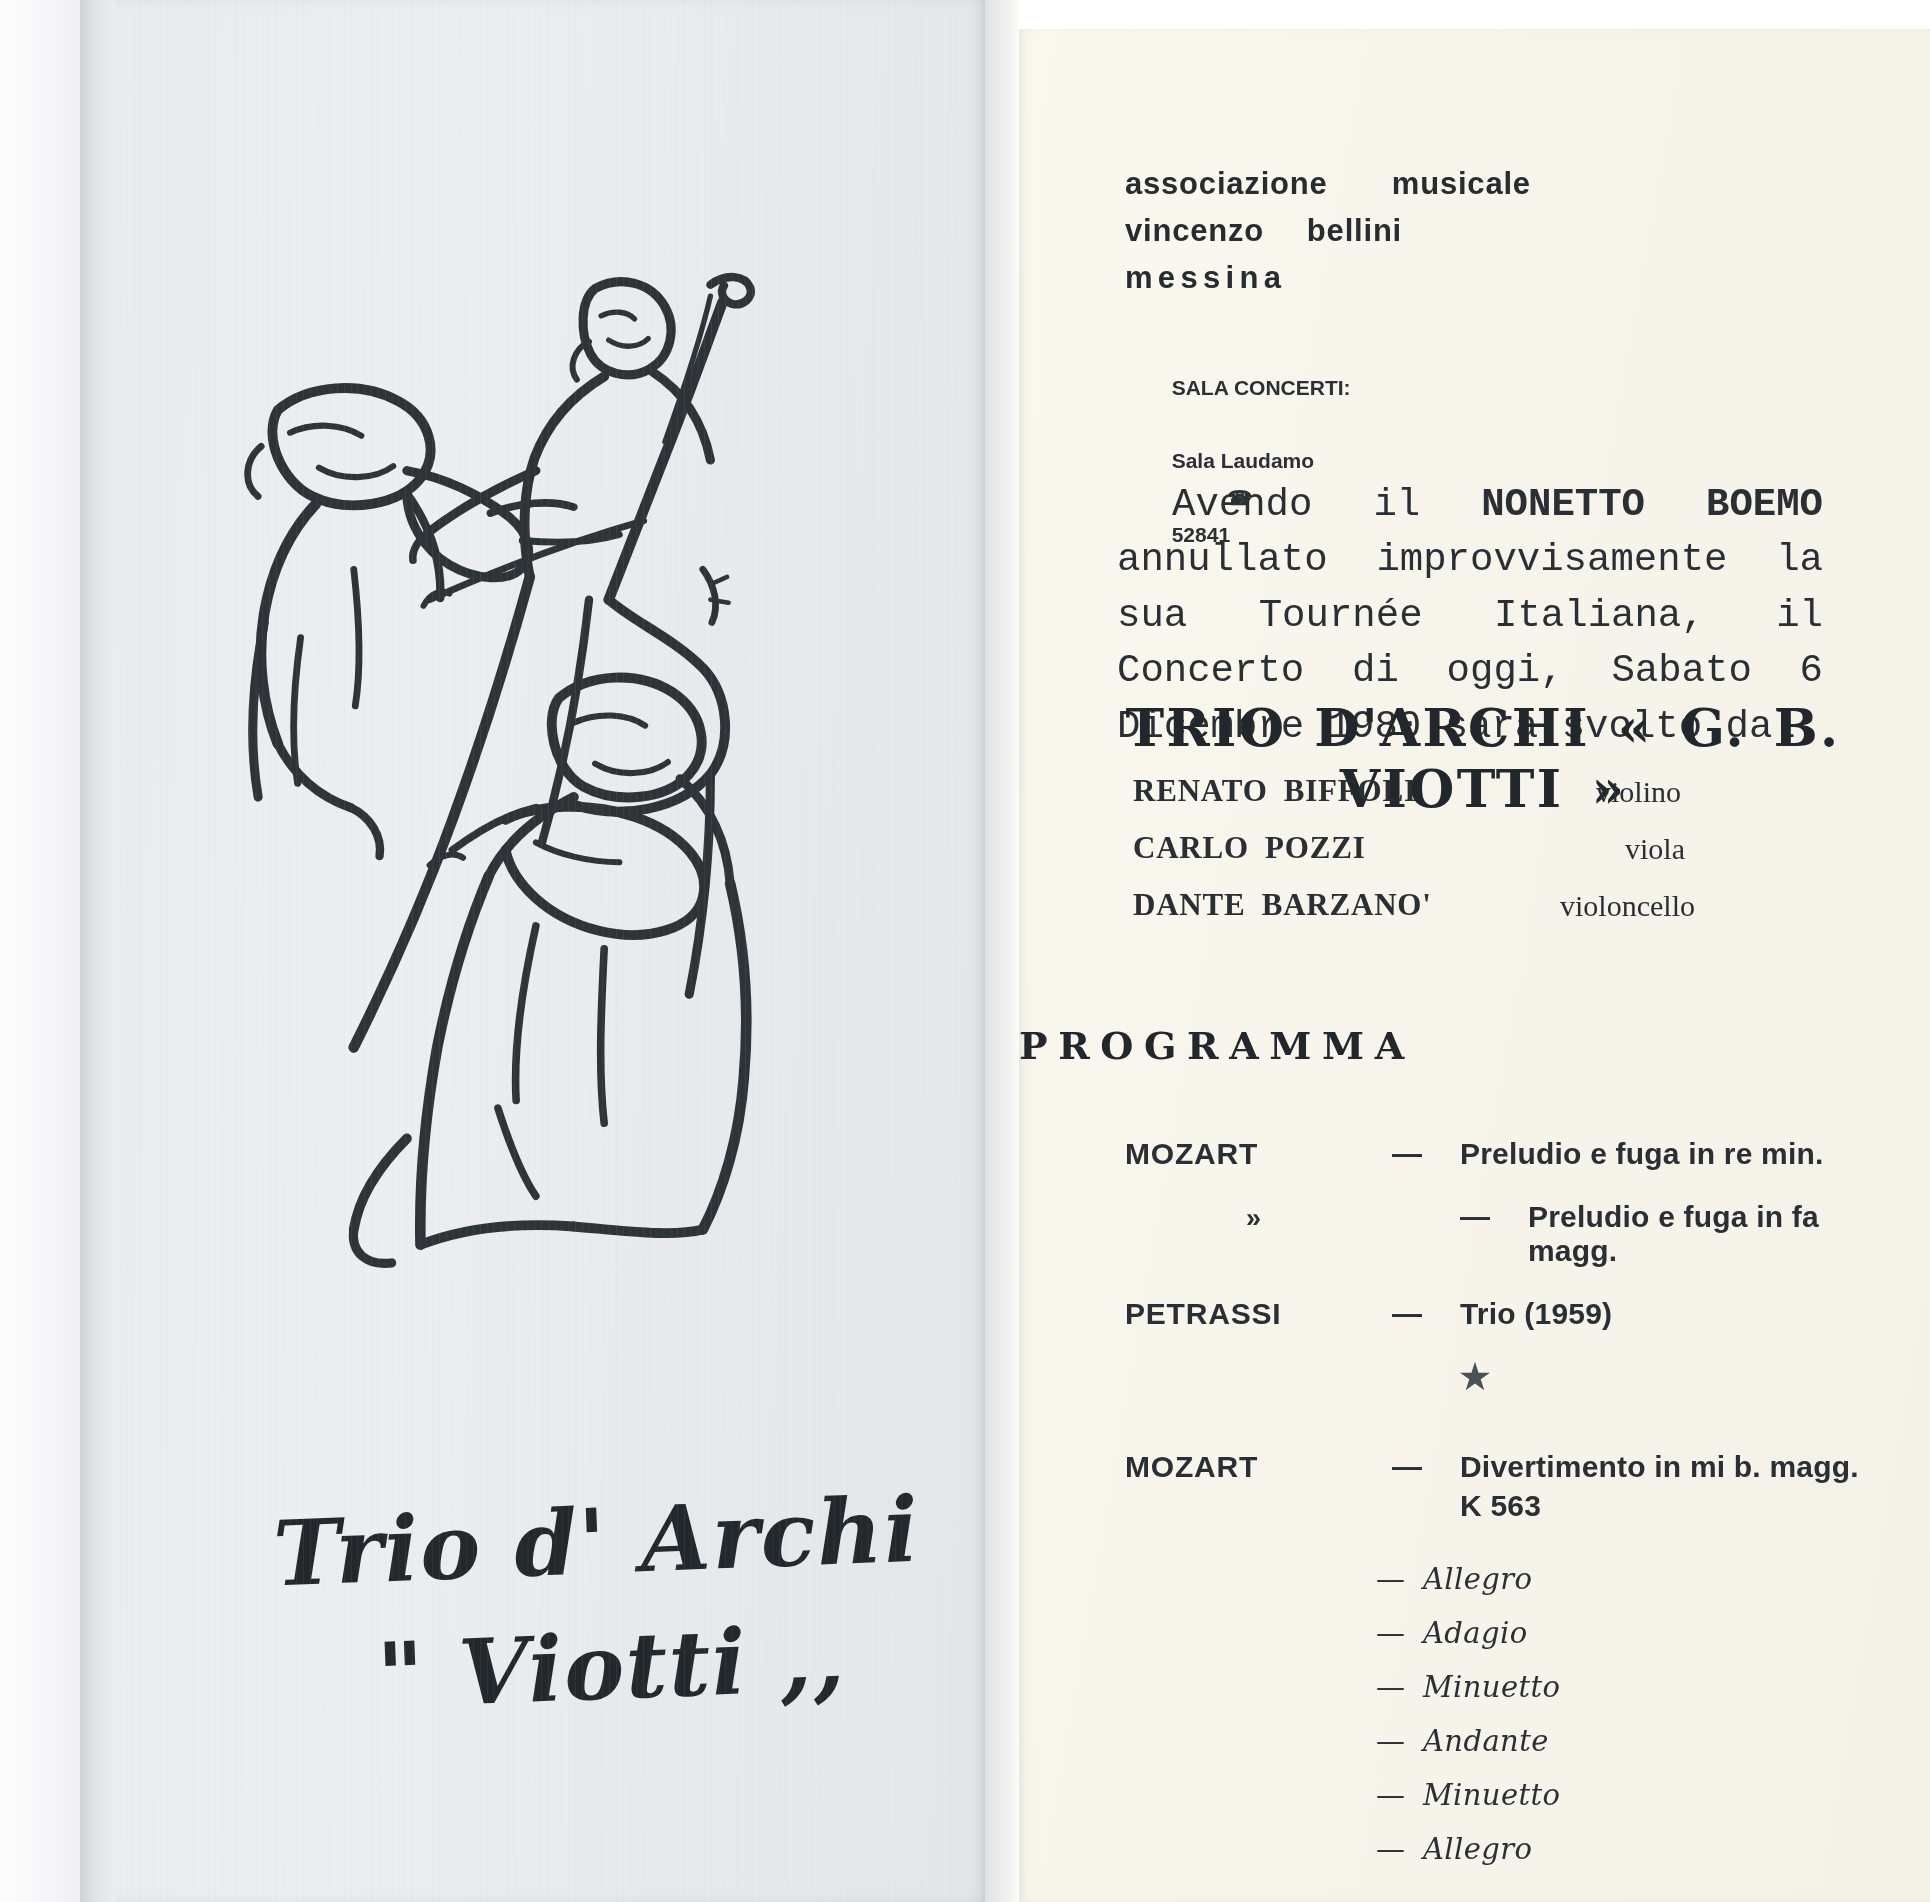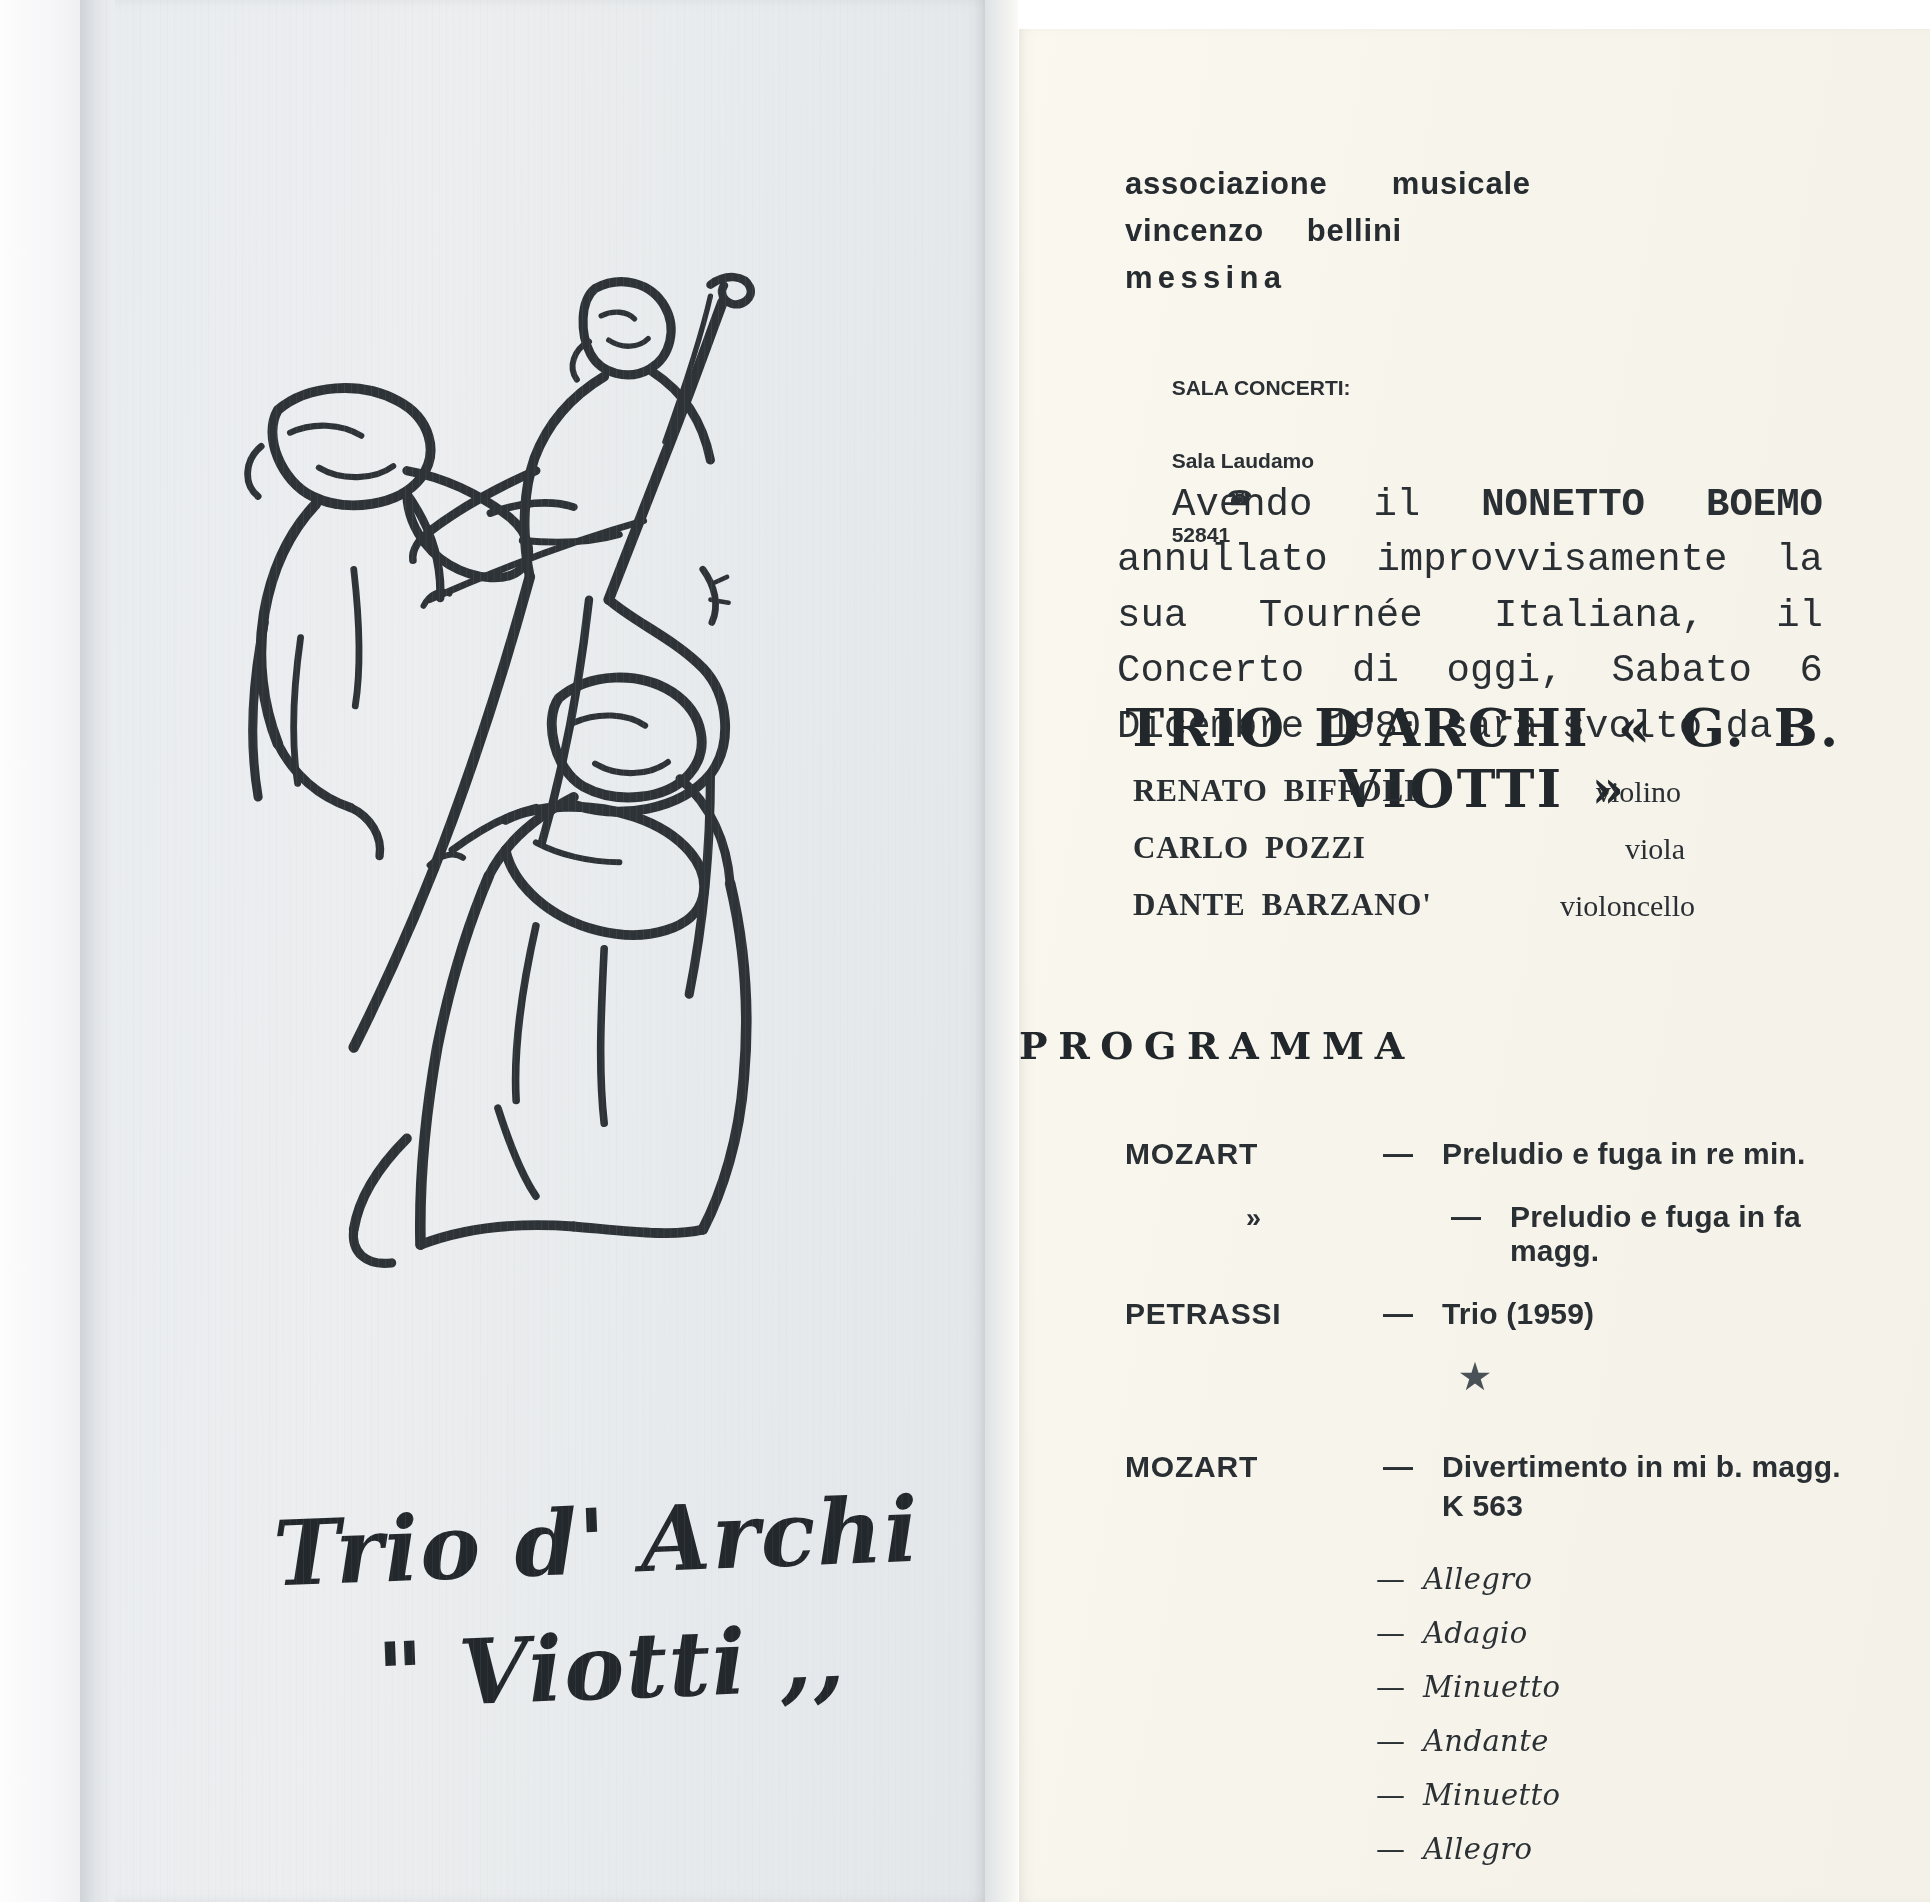--- a/index.html
+++ b/index.html
@@ -200,20 +200,21 @@
     left: 106px;
     top: 1108px;
     width: 744px;
     font-size: 30px;
     font-weight: 700;
   }
   .prog-row {
     display: flex;
     align-items: baseline;
     margin-bottom: 29px;
+    gap: 9px;
   }
   .prog-row .composer {
     width: 258px;
     letter-spacing: 0.8px;
   }
   .prog-row .composer.ditto {
     text-align: center;
     padding-right: 68px;
     font-weight: 700;
     font-size: 27px;

